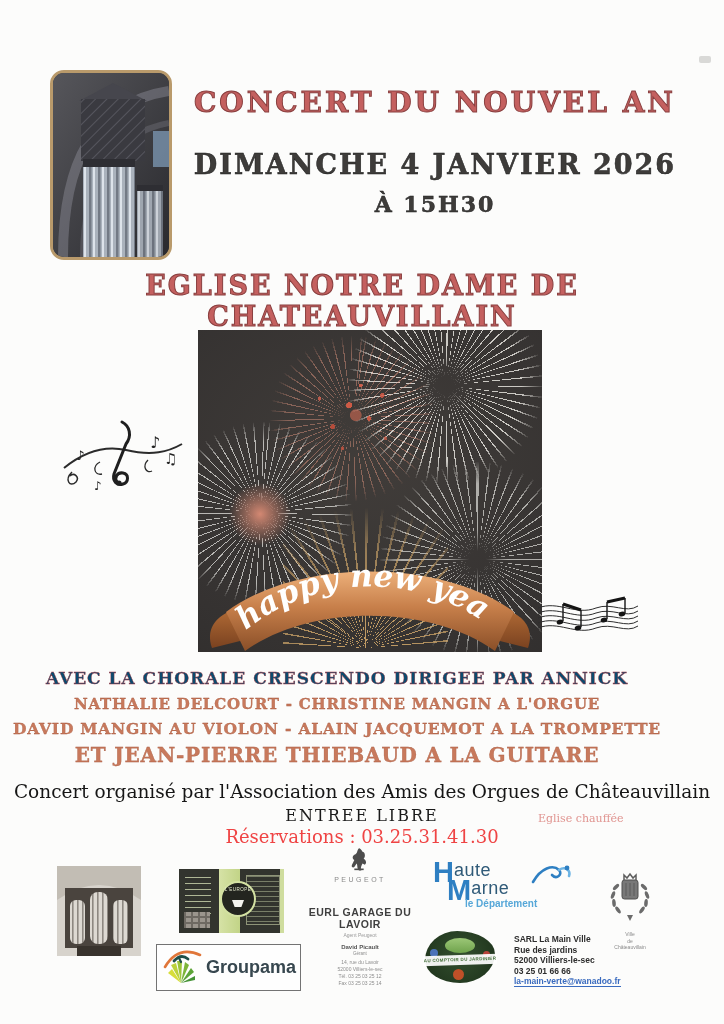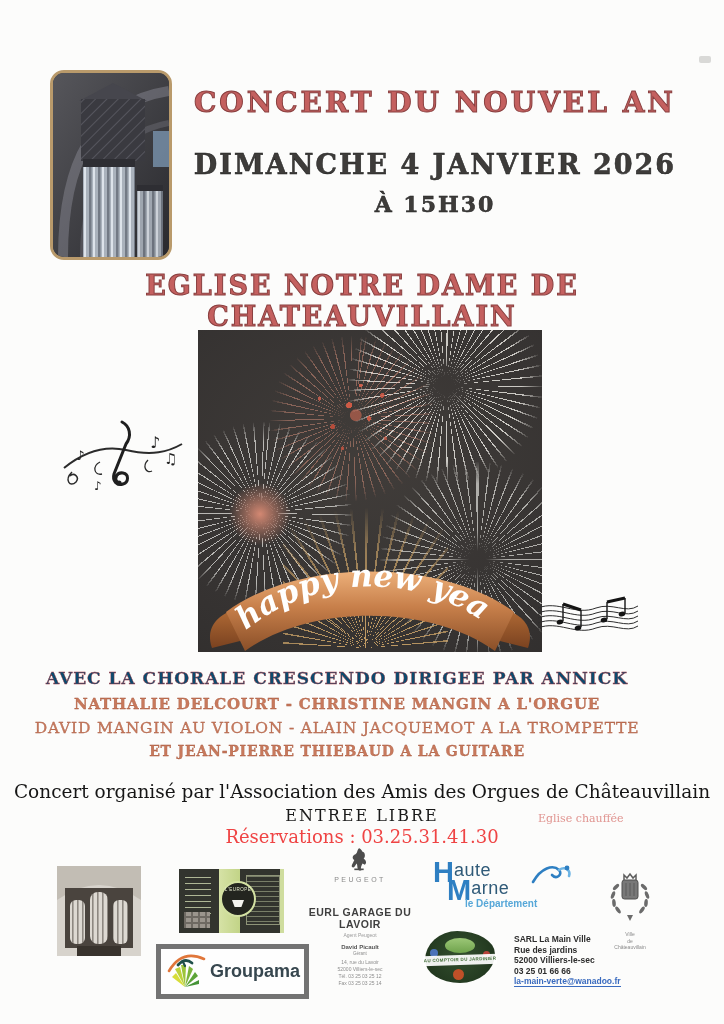--- a/index.html
+++ b/index.html
@@ -56,23 +56,23 @@
        background:repeating-conic-gradient(from -52deg at 50% 100%,rgba(215,172,108,.85) 0deg 1.1deg,transparent 1.1deg 6.5deg);
        -webkit-mask:radial-gradient(130% 130% at 50% 100%,#000 15%,rgba(0,0,0,.7) 50%,transparent 72%);
        mask:radial-gradient(130% 130% at 50% 100%,#000 15%,rgba(0,0,0,.7) 50%,transparent 72%);}
   .banner-svg{position:absolute;left:0;top:196px;width:344px;height:126px;}
 
   
   .l1{top:668px;left:0;width:674px;font-size:17px;font-weight:bold;letter-spacing:1px;
       color:#0c4a6e;-webkit-text-stroke:.4px #a53b44;}
   .l2{top:695px;left:0;width:674px;font-size:15px;font-weight:bold;letter-spacing:.8px;
       color:#c8795c;-webkit-text-stroke:.3px #a65a40;}
-  .l3{top:719px;left:0;width:674px;font-size:15.5px;font-weight:normal;letter-spacing:.8px;
+  .l3{top:719px;left:0;width:674px;font-size:15.5px;font-weight:bold;letter-spacing:.8px;
       color:#c8795c;-webkit-text-stroke:.3px #a65a40;}
-  .l4{top:743px;left:0;width:674px;font-size:14px;font-weight:bold;letter-spacing:.8px;
+  .l4{top:743px;left:0;width:674px;font-size:20px;font-weight:bold;letter-spacing:.8px;
       color:#c8795c;-webkit-text-stroke:.3px #a65a40;}
 
   
   .orga{top:781px;left:0;width:724px;font-size:18.5px;color:#161616;}
   .entree{top:806px;left:0;width:724px;font-size:16px;letter-spacing:2px;color:#1a1a1a;}
   .reserv{top:826px;left:0;width:724px;font-size:18px;color:#ef4444;}
   .chauf{top:812px;left:538px;font-size:11px;color:#e09490;}
 
   
   .organ2{top:866px;left:57px;width:84px;height:90px;overflow:hidden;}
@@ -86,21 +86,21 @@
           background:repeating-linear-gradient(180deg,rgba(190,200,160,.5) 0 1px,transparent 1px 5px);}
   .ec-circle{position:absolute;left:41px;top:12px;width:32px;height:32px;border-radius:50%;
           background:#23251f;border:2px solid #d3e1a2;text-align:center;}
   .ec-circle .ec-t{display:block;font-family:"Liberation Sans",sans-serif;font-size:4.5px;
           color:#e8eed2;letter-spacing:.5px;margin-top:4px;}
   .ec-cup{display:inline-block;width:12px;height:7px;background:#f2f2ee;
           clip-path:polygon(0 0,100% 0,78% 100%,22% 100%);margin-top:2px;}
   .ec-photo{position:absolute;left:5px;bottom:5px;width:26px;height:16px;background:#9a958d;
           background-image:linear-gradient(90deg,#6d6962 2px,transparent 2px),
                            linear-gradient(0deg,#6d6962 2px,transparent 2px);background-size:7px 6px;}
-  .groupama{top:944px;left:156px;width:143px;height:45px;background:#fefefe;border:5px solid #737373;
+  .groupama{top:944px;left:156px;width:143px;height:45px;background:#fefefe;border:1px solid #737373;
           display:flex;align-items:center;}
   .grp-text{font-family:"Liberation Sans",sans-serif;font-size:18px;font-weight:bold;color:#37474f;
           margin-left:4px;}
   .peugeot-lion{top:846px;left:345px;width:28px;height:28px;}
   .peugeot-brand{top:876px;left:320px;width:80px;font-family:"Liberation Sans",sans-serif;
           font-size:7px;letter-spacing:2.5px;color:#8a8a8a;}
   .garage{top:906px;left:300px;width:120px;font-family:"Liberation Sans",sans-serif;
           font-size:10.5px;font-weight:bold;color:#3f3f3f;line-height:1.15;letter-spacing:.5px;}
   .garage-sub{top:932px;left:300px;width:120px;font-family:"Liberation Sans",sans-serif;
           font-size:5px;color:#9a9a9a;filter:blur(.4px);}

